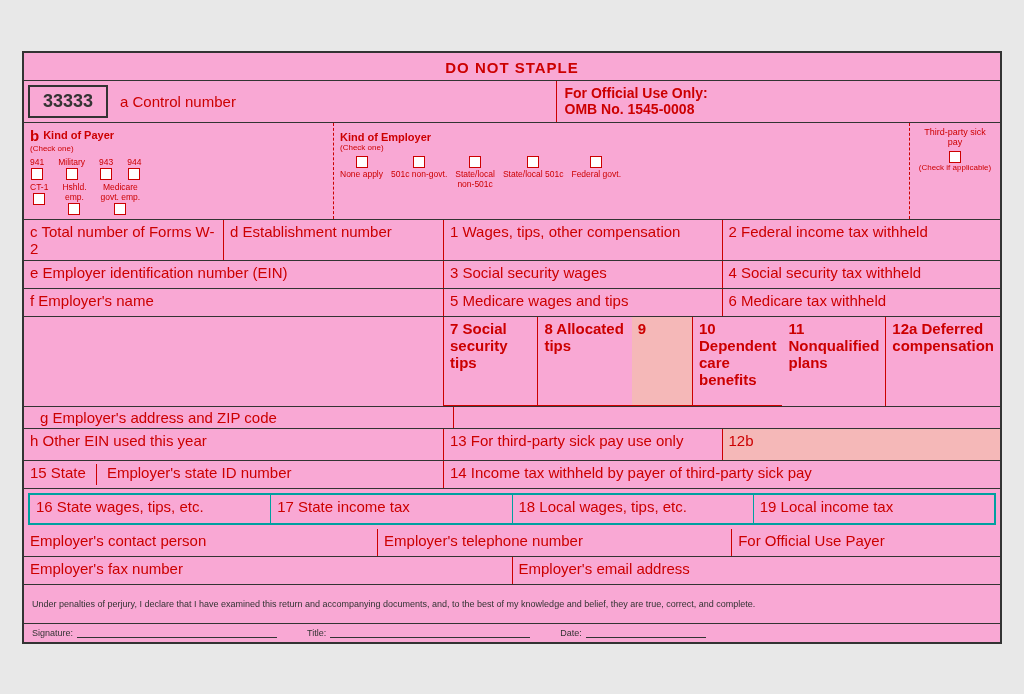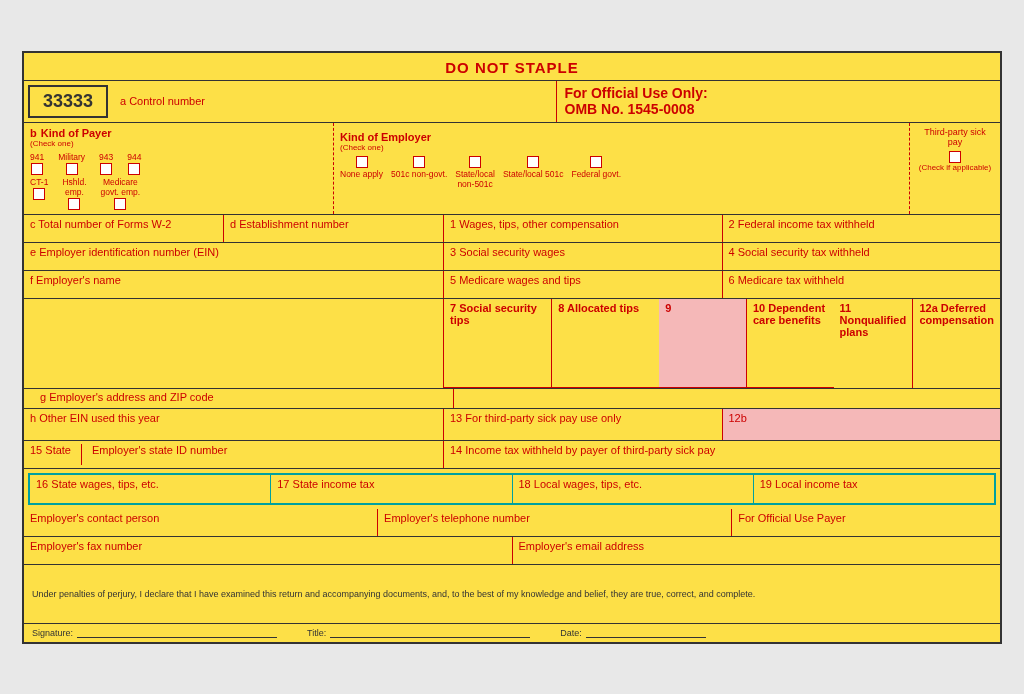--- a/index.html
+++ b/index.html
@@ -6,21 +6,21 @@
     body {
       background: #e8e8e8;
       font-family: Arial, sans-serif;
       display: flex;
       justify-content: center;
       align-items: center;
       min-height: 694px;
       padding: 10px;
     }
     .form-container {
-      background: #fde047;
+      background: #f9a8d4;
       border: 2px solid #333;
       width: 980px;
       padding: 0;
       font-size: 10px;
       color: #cc0000;
     }
     .do-not-staple {
       text-align: center;
       font-size: 15px;
       font-weight: bold;
@@ -56,21 +56,21 @@
       flex-direction: column;
       justify-content: center;
     }
     .cell-official {
       flex: 1;
       padding: 4px 8px;
       display: flex;
       flex-direction: column;
       justify-content: center;
     }
-    .label-small { font-size: 11px; color: #cc0000; }
+    .label-small { font-size: 15px; color: #cc0000; }
     .label-bold { font-size: 14px; font-weight: bold; color: #cc0000; }
     
     .row-payer {
       display: flex;
       border-bottom: 1px solid #333;
       min-height: 70px;
     }
     .cell-payer {
       width: 310px;
       border-right: 1px dashed #cc0000;
@@ -251,21 +251,21 @@
       flex: 2;
       border-right: 1px solid #cc0000;
       padding: 3px 6px;
     }
     .cell-fax-2 {
       flex: 2;
       padding: 3px 6px;
     }
     
     .row-penalty {
-      padding: 24px 8px;
+      padding: 14px 8px;
       border-bottom: 1px solid #333;
       font-size: 9px;
       color: #333;
     }
     
     .row-signature {
       display: flex;
       padding: 4px 8px;
       gap: 30px;
     }

